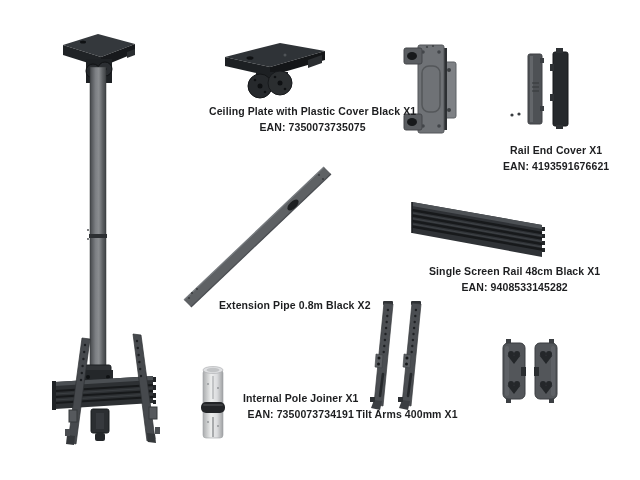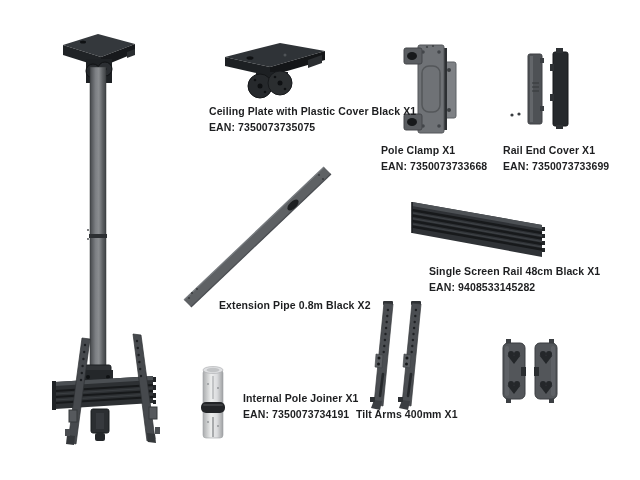--- a/index.html
+++ b/index.html
@@ -1,20 +1,20 @@
 <!DOCTYPE html>
 <html><head>
 <meta charset="utf-8">
 <style>
   html,body{margin:0;padding:0;background:#ffffff;}
   .canvas{position:relative;width:640px;height:480px;background:#ffffff;overflow:hidden;
           font-family:"Liberation Sans",sans-serif;}
   .part-img{position:absolute;}
   .label{position:absolute;font:bold 10.5px/16px "Liberation Sans",sans-serif;
-         color:#1d1e20;letter-spacing:0.1px;white-space:nowrap;}
+         color:#1d1e20;letter-spacing:0.1px;white-space:nowrap;text-align:center;}
 </style>
 </head>
 <body>
 
 <div class="canvas">
 
   <svg class="part-img" style="left:25px;top:25px" width="150" height="430" viewBox="0 0 150 430">
     <defs>
       <linearGradient id="poleGrad" x1="0" y1="0" x2="1" y2="0">
         <stop offset="0" stop-color="#45484b"></stop>
@@ -266,28 +266,24 @@
       <polygon points="13.5,51.5 26.5,51.5 20,60" fill="#24272a"></polygon>
       <rect x="27" y="33" width="5" height="9" fill="#2a2d30"></rect>
     </g>
   </svg>
 
   <div class="label" style="left:209px;top:103px">
     <div>Ceiling Plate with Plastic Cover Black X1</div>
     <div>EAN: 7350073735075</div>
   </div>
 
-  <div class="label" style="left:381px;top:142px">
-    <div>Pole Clamp X1</div>
-    <div>EAN: 7350073733668</div>
-  </div>
 
   <div class="label" style="left:503px;top:142px">
     <div>Rail End Cover X1</div>
-    <div>EAN: 7350073733699</div>
+    <div>EAN: 4193591676621</div>
   </div>
 
   <div class="label" style="left:219px;top:297px">
     <div>Extension Pipe 0.8m Black X2</div>
   </div>
 
   <div class="label" style="left:429px;top:263px">
     <div>Single Screen Rail 48cm Black X1</div>
     <div>EAN: 9408533145282</div>
   </div>

